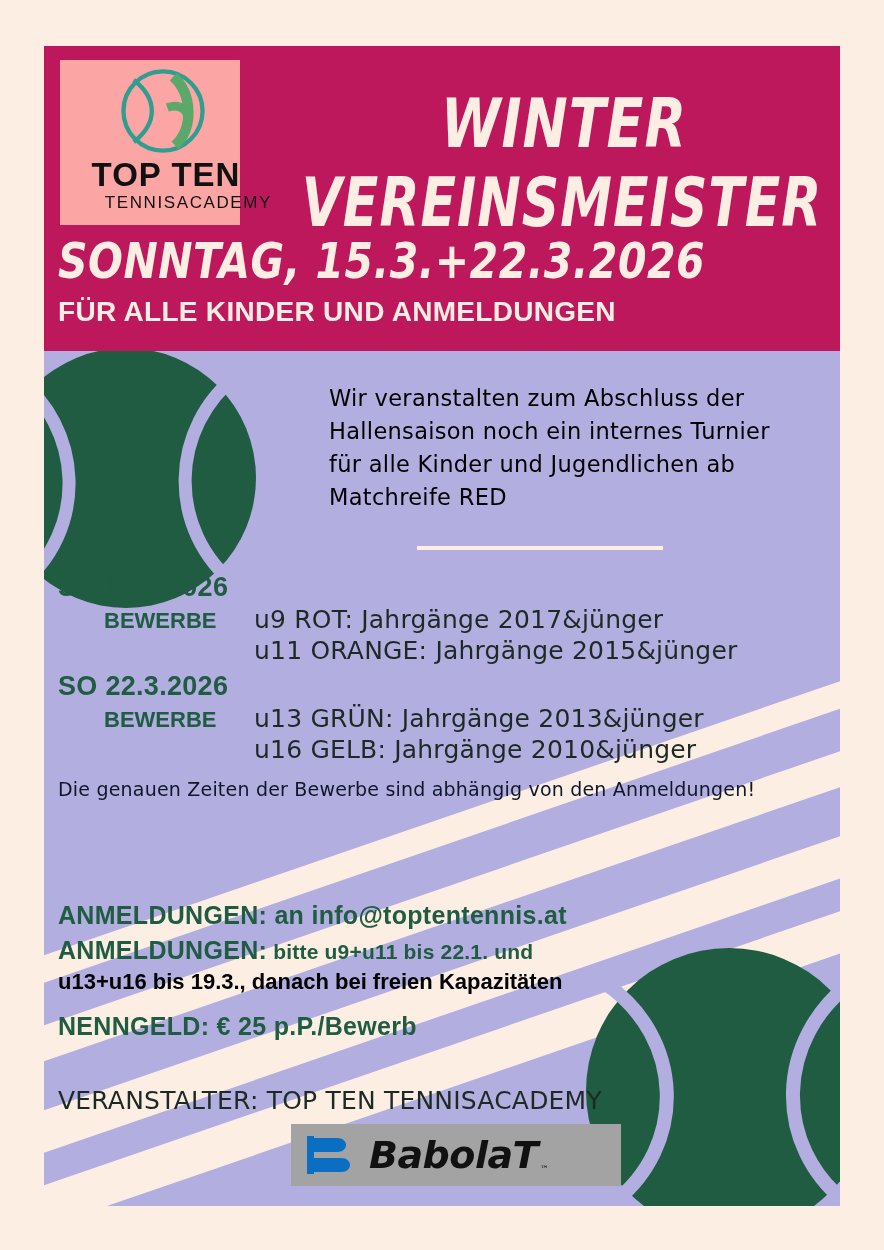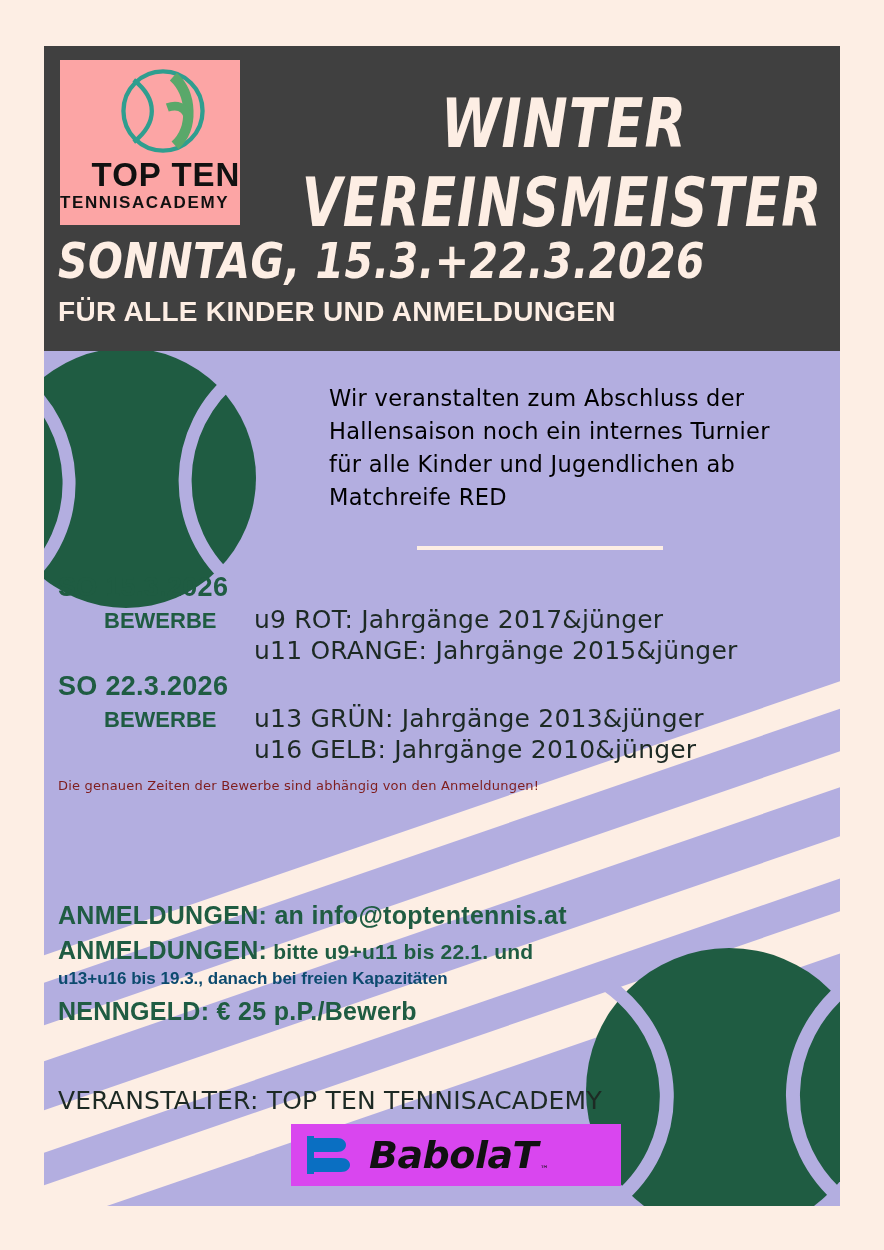--- a/index.html
+++ b/index.html
@@ -50,21 +50,21 @@
   .s3 { top: 1085px; height: 40px; }
   .s4 { top: 1160px; height: 40px; }
 
   
   .header {
     position: absolute;
     left: 0;
     top: 0;
     width: 796px;
     height: 305px;
-    background: #404040;
+    background: #be185d;
     z-index: 5;
   }
   .logo-box {
     position: absolute;
     left: 16px;
     top: 14px;
     width: 180px;
     height: 165px;
     background: #fca5a5;
     z-index: 6;
@@ -86,23 +86,23 @@
     font-weight: bold;
     font-size: 33px;
     letter-spacing: 1px;
     color: #111;
   }
   .logo-text2 {
     position: absolute;
     left: 0;
     top: 133px;
     width: 212px;
-    text-align: left;
-    font-family: "Liberation Sans", sans-serif;
-    font-weight: bold;
+    text-align: right;
+    font-family: "Liberation Sans", sans-serif;
+    font-weight: normal;
     font-size: 17px;
     letter-spacing: 1.6px;
     color: #111;
   }
   .title1, .title2 {
     position: absolute;
     color: #fdeee4;
     font-family: "DejaVu Sans", sans-serif;
     font-weight: bold;
     font-style: italic;
@@ -226,22 +226,22 @@
     font-size: 25px;
     letter-spacing: 0.2px;
   }
   .row-indent {
     margin-left: 210px;
     margin-top: 2px;
   }
   .note {
     margin-top: 14px;
     margin-left: 14px;
-    color: #7f1d1d;
-    font-size: 13px;
+    color: #0f172a;
+    font-size: 19px;
     letter-spacing: 0.2px;
   }
 
   
   .info {
     position: absolute;
     left: 14px;
     top: 855px;
     width: 760px;
     z-index: 7;
@@ -255,45 +255,45 @@
     font-size: 25px;
     font-weight: bold;
     letter-spacing: 0.3px;
   }
   .info-sub {
     font-size: 21px;
     font-weight: bold;
     letter-spacing: 0.2px;
   }
   .nenn-line2 {
-    font-size: 17px;
-    font-weight: bold;
-    color: #0c4a6e;
+    font-size: 22px;
+    font-weight: bold;
+    color: #000000;
     margin-top: -2px;
-    margin-bottom: 8px;
+    margin-bottom: 17px;
     font-family: "Liberation Sans", sans-serif;
   }
   .veranstalter {
     position: absolute;
     left: 14px;
     top: 1040px;
     z-index: 7;
     color: #1d2a24;
     font-size: 25px;
     letter-spacing: 0.2px;
   }
 
   
   .babolat {
     position: absolute;
     left: 247px;
     top: 1078px;
     width: 330px;
     height: 62px;
-    background: #d946ef;
+    background: #a3a3a3;
     z-index: 8;
     display: flex;
     align-items: center;
   }
   .babolat-mark {
     margin-left: 16px;
     width: 52px;
     height: 42px;
     position: relative;
   }

